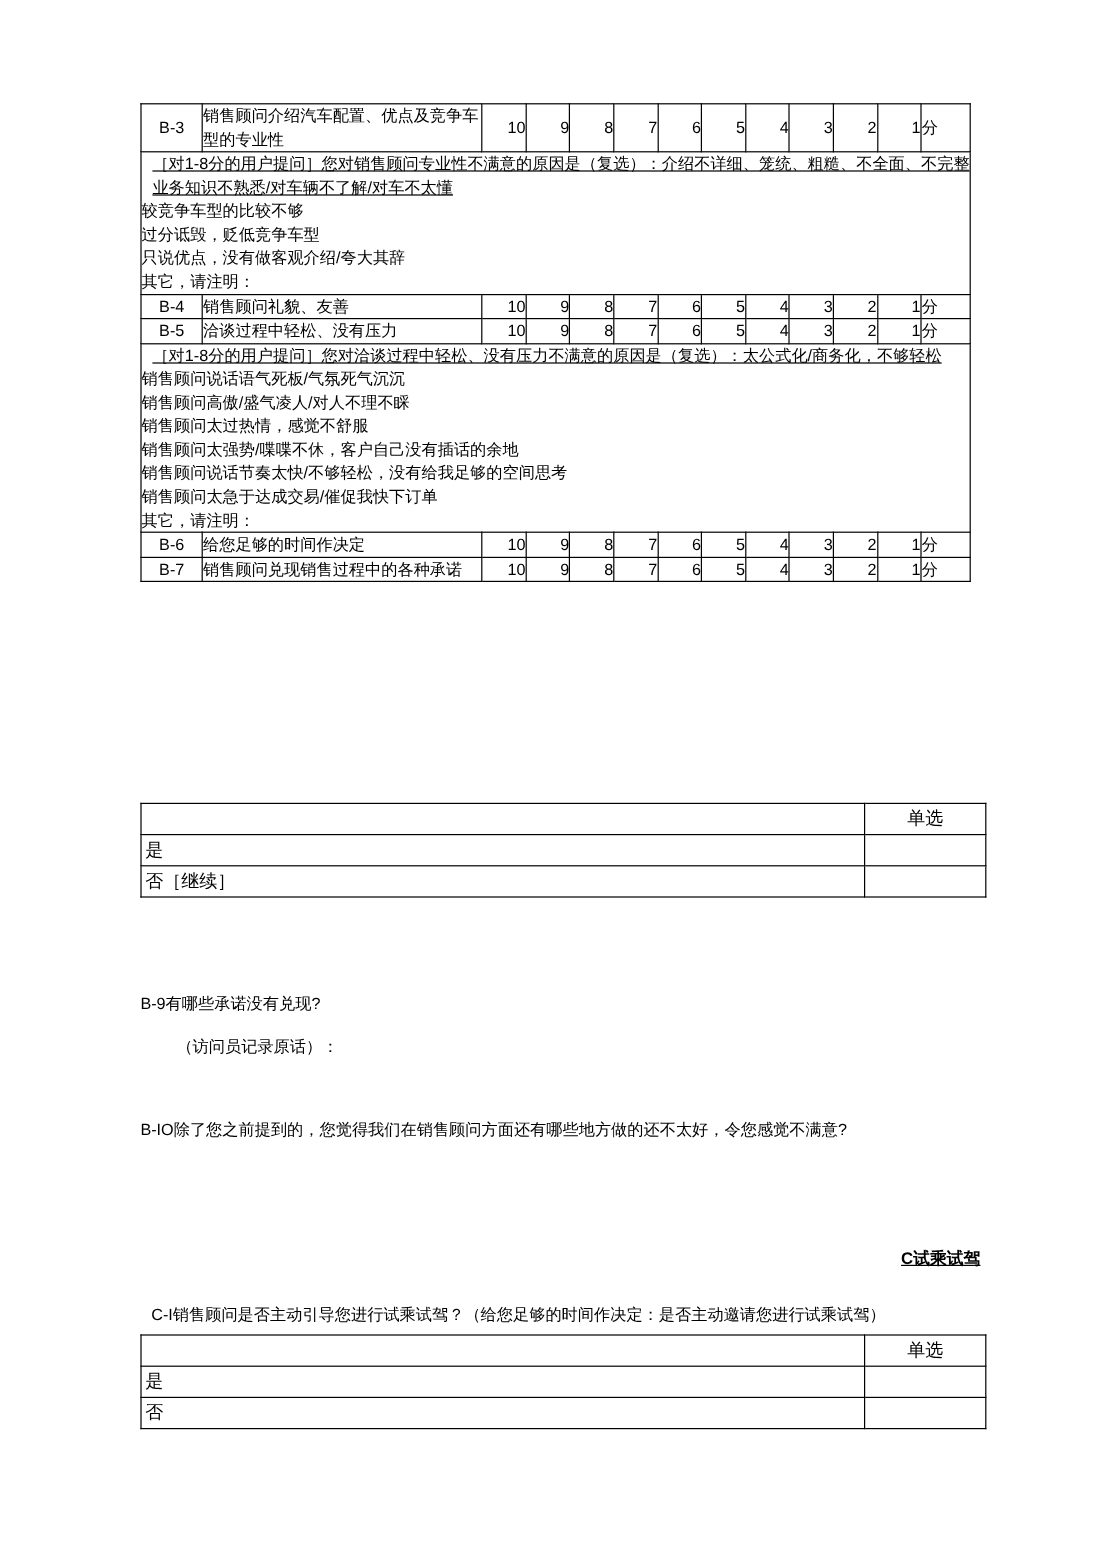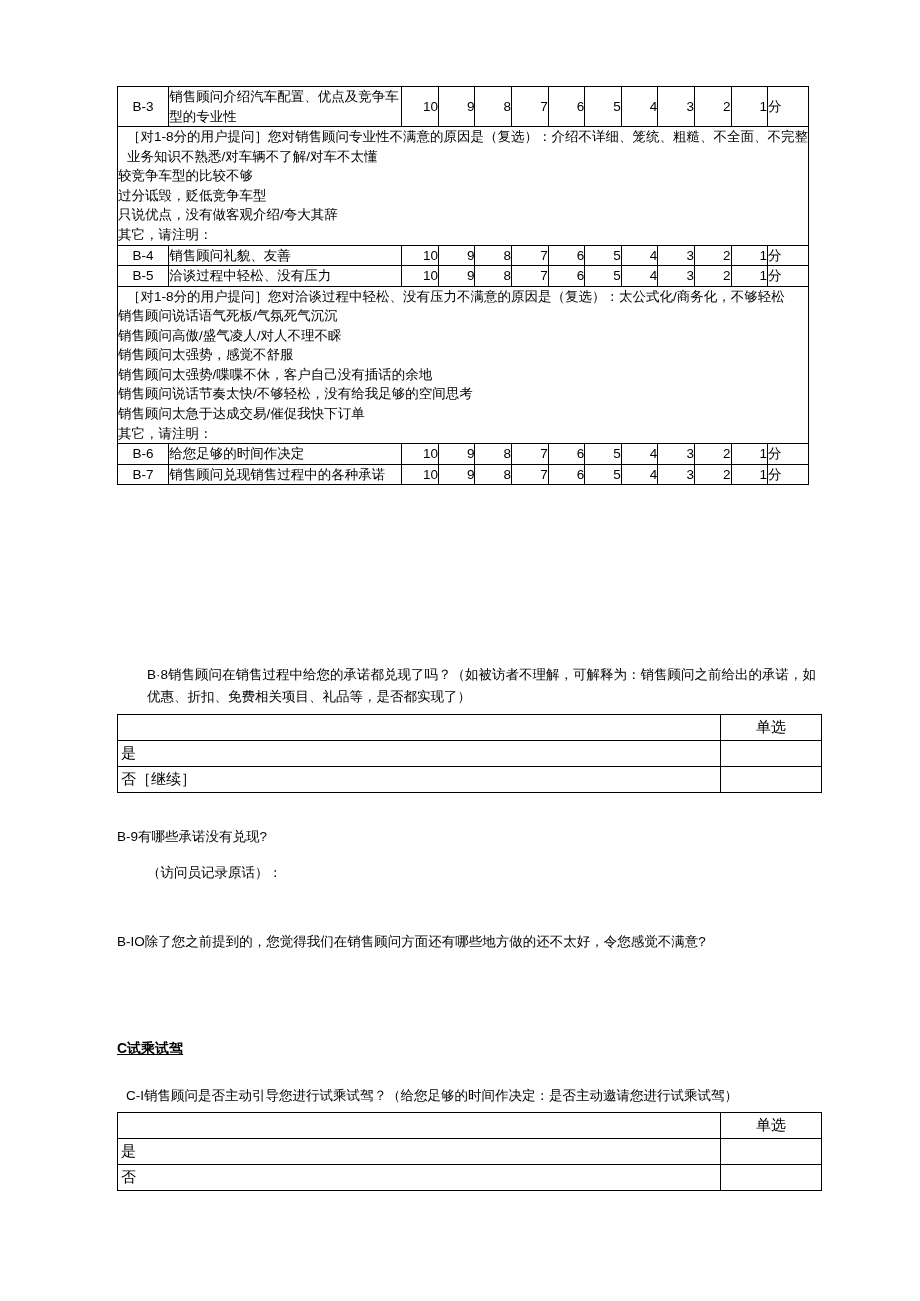--- a/index.html
+++ b/index.html
@@ -71,20 +71,21 @@
     padding: 4px 4px 3px 4px;
     vertical-align: top;
     line-height: 1.72;
     font-size: 13.5px;
   }
   td.block p {
     margin: 0;
   }
   .indent {
     padding-left: 9px;
+    text-decoration: underline;
   }
 
   
   .para {
     margin: 0;
     line-height: 1.65;
     font-size: 13.5px;
   }
   .q-block {
     position: absolute;
@@ -122,20 +123,21 @@
   }
   td.yn-blank {
     width: 94px;
   }
 
   .section-head {
     font-weight: bold;
     font-size: 14px;
     text-decoration: underline;
     margin: 0;
+    text-align: right;
   }
 </style>
 </head>
 <body>
 
 <div class="page">
 
   <div class="content">
 
     <table class="grid">
@@ -196,21 +198,21 @@
         <td class="score">2</td>
         <td class="score">1</td>
         <td class="unit">分</td>
       </tr>
 
       <tr>
         <td class="block" colspan="13">
           <p class="indent">［对1-8分的用户提问］您对洽谈过程中轻松、没有压力不满意的原因是（复选）：太公式化/商务化，不够轻松</p>
           <p>销售顾问说话语气死板/气氛死气沉沉</p>
           <p>销售顾问高傲/盛气凌人/对人不理不睬</p>
-          <p>销售顾问太强势，感觉不舒服</p>
+          <p>销售顾问太过热情，感觉不舒服</p>
           <p>销售顾问太强势/喋喋不休，客户自己没有插话的余地</p>
           <p>销售顾问说话节奏太快/不够轻松，没有给我足够的空间思考</p>
           <p>销售顾问太急于达成交易/催促我快下订单</p>
           <p>其它，请注明：</p>
         </td>
       </tr>
 
       <tr>
         <td class="code">B-6</td>
         <td class="item">给您足够的时间作决定</td>
@@ -240,21 +242,20 @@
         <td class="score">3</td>
         <td class="score">2</td>
         <td class="score">1</td>
         <td class="unit">分</td>
       </tr>
     </tbody>
       </table>
   </div>
 
   <div class="q-block" style="top:664px;">
-    <p class="para sub-indent">B·8销售顾问在销售过程中给您的承诺都兑现了吗？（如被访者不理解，可解释为：销售顾问之前给出的承诺，如优惠、折扣、免费相关项目、礼品等，是否都实现了）</p>
     <table class="yn">
       <tbody>
           <tr>
         <td class="yn-label"></td>
         <td class="yn-pick">单选</td>
       </tr>
       <tr>
         <td class="yn-answer">是</td>
         <td class="yn-blank"></td>
       </tr>

